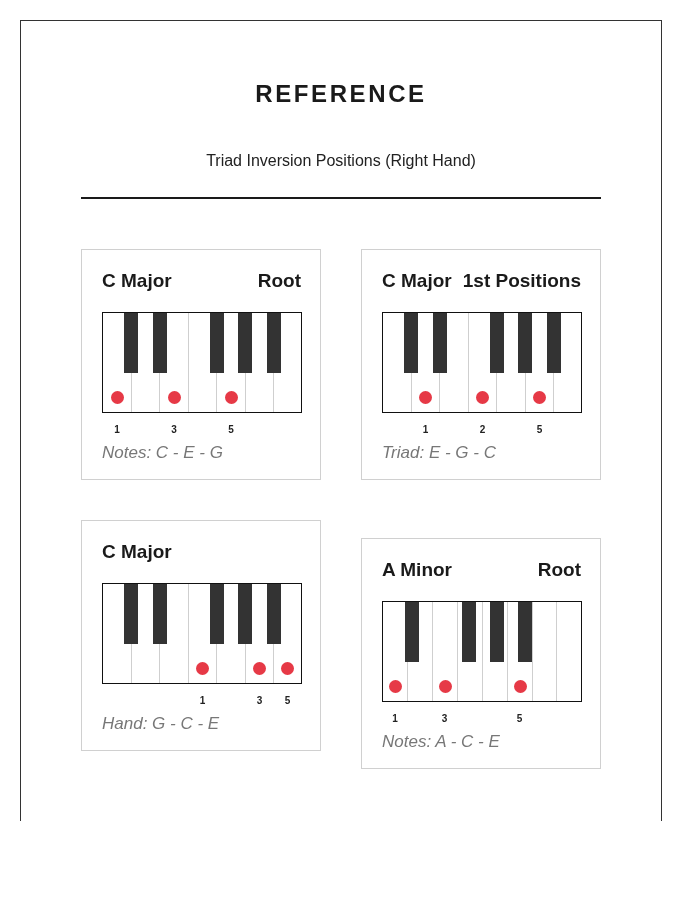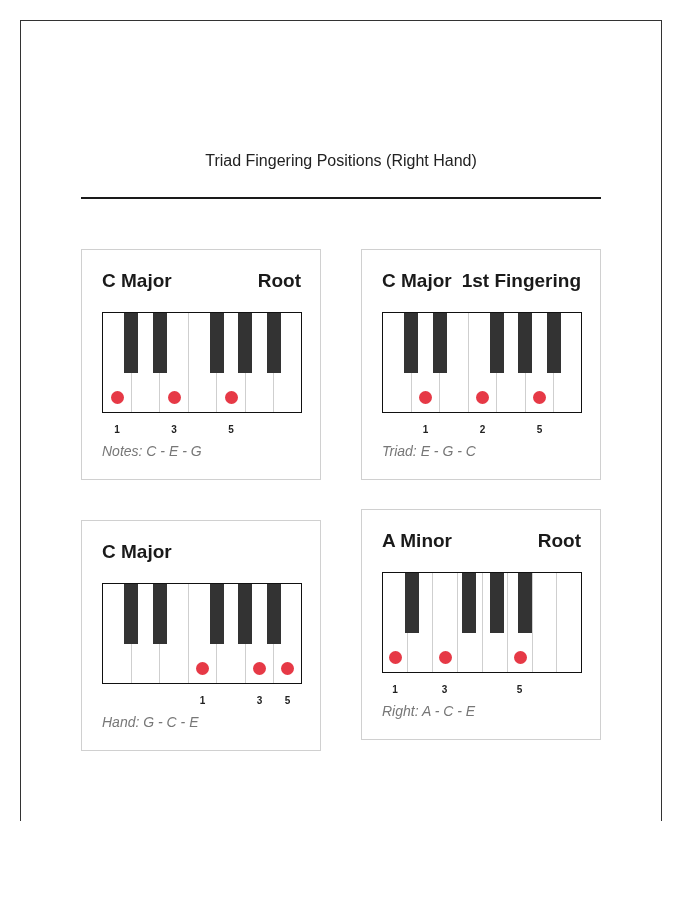--- a/index.html
+++ b/index.html
@@ -32,30 +32,31 @@
     box-sizing: border-box; border: 1.5px solid #111; background: #fff; overflow: hidden;
   }
   .wkey { position: absolute; top: 0; bottom: 0; border-right: 1px solid #cfcfcf; box-sizing: border-box; }
   .wkey.last { border-right: none; }
   .bkey { position: absolute; top: 0; width: 14px; height: 60px; background: #333; }
   .dot { position: absolute; width: 13px; height: 13px; border-radius: 50%; background: #e63946; top: 78px; }
   .finger {
     position: absolute; top: 174px; font-size: 10px; font-weight: bold; color: #222; transform: translateX(-50%);
   }
   .notes {
-    position: absolute; left: 20px; top: 193px; font-size: 14px; font-style: italic; color: #777;
+    position: absolute; left: 20px; top: 193px; font-size: 17px; font-style: italic; color: #777;
   }
 </style>
 </head>
 <body>
 
 <div class="page">
   <div class="title">
+    <div>REFERENCE</div>
   </div>
-  <div class="subtitle">Triad Fingering Positions (Right Hand)</div>
+  <div class="subtitle">Triad Inversion Positions (Right Hand)</div>
   <div class="divider"></div>
 
   <div class="card" style="left:60px; top:228px;">
     <div class="card-head">
       <span>C Major</span>
       <span>Root</span>
     </div>
     <div class="keyboard">
       <div class="wkey" style="left:0;width:28.5px;"></div>
       <div class="wkey" style="left:28.5px;width:28.5px;"></div>
@@ -75,21 +76,21 @@
     </div>
     <span class="finger" style="left:35px;">1</span>
     <span class="finger" style="left:92px;">3</span>
     <span class="finger" style="left:149px;">5</span>
     <div class="notes">Notes: C - E - G</div>
   </div>
 
   <div class="card" style="left:340px; top:228px;">
     <div class="card-head">
       <span>C Major</span>
-      <span>1st Fingering</span>
+      <span>1st Positions</span>
     </div>
     <div class="keyboard">
       <div class="wkey" style="left:0;width:28.5px;"></div>
       <div class="wkey" style="left:28.5px;width:28.5px;"></div>
       <div class="wkey" style="left:57px;width:28.5px;"></div>
       <div class="wkey" style="left:85.5px;width:28.5px;"></div>
       <div class="wkey" style="left:114px;width:28.5px;"></div>
       <div class="wkey" style="left:142.5px;width:28.5px;"></div>
       <div class="wkey last" style="left:171px;width:29px;"></div>
       <div class="bkey" style="left:21px;"></div>
@@ -127,21 +128,21 @@
       <div class="dot" style="left:93px;"></div>
       <div class="dot" style="left:150px;"></div>
       <div class="dot" style="left:178px;"></div>
     </div>
     <span class="finger" style="left:120.5px;">1</span>
     <span class="finger" style="left:177.5px;">3</span>
     <span class="finger" style="left:205.5px;">5</span>
     <div class="notes">Hand: G - C - E</div>
   </div>
 
-  <div class="card" style="left:340px; top:488px;">
+  <div class="card" style="left:340px; top:517px;">
     <div class="card-head">
       <span>A Minor</span>
       <span>Root</span>
     </div>
     <div class="keyboard">
       <div class="wkey" style="left:0;width:25px;"></div>
       <div class="wkey" style="left:25px;width:25px;"></div>
       <div class="wkey" style="left:50px;width:25px;"></div>
       <div class="wkey" style="left:75px;width:25px;"></div>
       <div class="wkey" style="left:100px;width:25px;"></div>
@@ -152,15 +153,15 @@
       <div class="bkey" style="left:78.5px;"></div>
       <div class="bkey" style="left:106.5px;"></div>
       <div class="bkey" style="left:134.5px;"></div>
       <div class="dot" style="left:6px;"></div>
       <div class="dot" style="left:55.5px;"></div>
       <div class="dot" style="left:130.5px;"></div>
     </div>
     <span class="finger" style="left:33px;">1</span>
     <span class="finger" style="left:82.5px;">3</span>
     <span class="finger" style="left:157.5px;">5</span>
-    <div class="notes">Right: A - C - E</div>
+    <div class="notes">Notes: A - C - E</div>
   </div>
 </div>
 
 </body></html>

